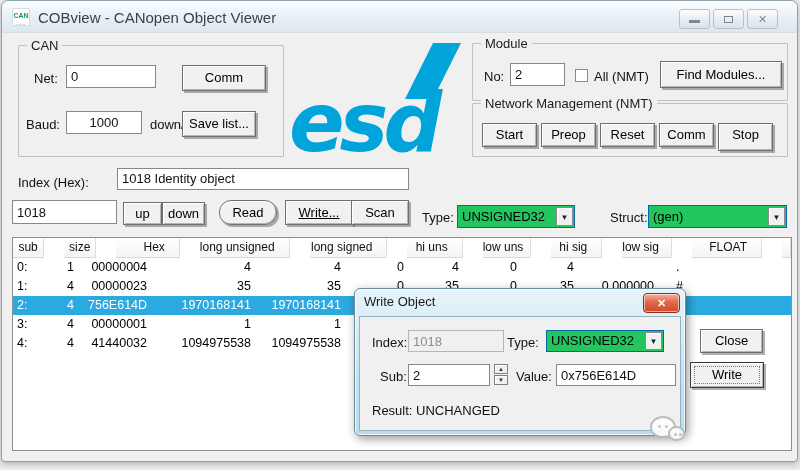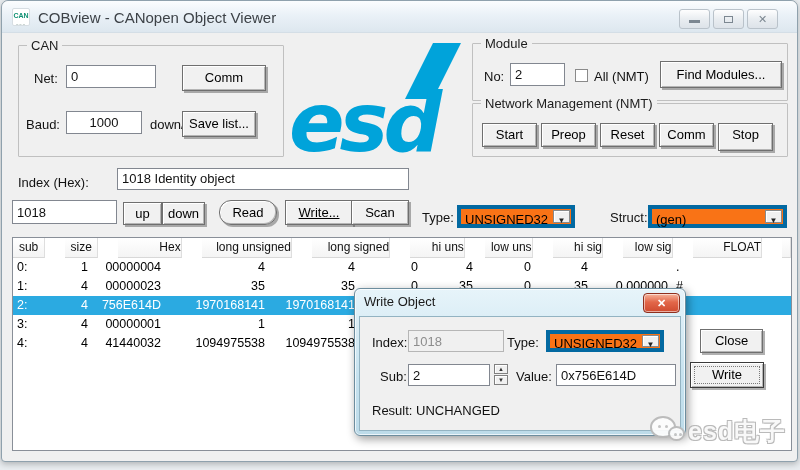--- a/index.html
+++ b/index.html
@@ -29,41 +29,41 @@
   .groupbox > .legend { position:absolute; top:-8px; left:8px; background:#f0f0f0;
     padding:0 4px; font-size:13px; color:#1c1c1c; }
   .lbl { position:absolute; font-size:13px; color:#111; white-space:nowrap; }
   .tbox { position:absolute; background:#fff; border:1px solid #828790;
     font:13px "Liberation Sans",sans-serif; padding:2px 4px; color:#111; outline:none; }
   .btn { position:absolute; background:#f1f1f1; border:1px solid #6f6f6f;
     box-shadow:inset 1px 1px 0 #fff, inset -1px -1px 0 #b5b5b5, 2px 2px 0 rgba(80,80,80,.45);
     font:13px "Liberation Sans",sans-serif; color:#000; text-align:center; cursor:default; }
   .checkbox { position:absolute; width:13px; height:13px; background:#fff; border:1px solid #8a8a8a; }
   
-  .combo { position:absolute; background:#f97316; border:4px solid #0369a1; height:23px; }
+  .combo { position:absolute; background:#22c55e; border:1px solid #0369a1; height:23px; }
   .combo .val { position:absolute; left:4px; top:3px; font-size:13px; color:#000; white-space:nowrap; }
   .combo .arrow { position:absolute; right:1px; top:1px; bottom:1px; width:17px;
     background:#f0f0f0; border:1px solid #8a8a8a;
     box-shadow:inset 1px 1px 0 #fff; font-size:8px; line-height:19px; text-align:center; color:#222; }
   
   .esdlogo { position:absolute; left:285px; top:40px; width:180px; height:118px; }
   
   .table { position:absolute; left:10px; top:236px; width:780px; height:214px;
     background:#fff; border:1px solid #898f98; }
   .hrow { display:flex; height:20px;gap:20px; }
   .hcell { background:linear-gradient(#ffffff,#f4f4f4); border-right:1px solid #dedede;
     border-bottom:1px solid #d8d8d8; font-size:12px; line-height:19px; color:#111;
     overflow:hidden; white-space:nowrap; }
   .drow { display:flex; height:19px; }
   .dcell { font-size:12.5px; line-height:19px; color:#000; overflow:hidden; white-space:nowrap;}
   .drow.sel { background:#2baae1; }
   .drow.sel .dcell { color:#fff; }
   .c1{width:37px}.c2{width:38px}.c3{width:73px}.c4{width:104px}.c5{width:90px}
   .c6{width:63px}.c7{width:55px}.c8{width:58px}.c9{width:57px}.c10{width:80px}.c11{flex:1}
-  .ctr{text-align:center}.ar{text-align:right;padding-right:0}.al{text-align:left;padding-left:4px}
+  .ctr{text-align:center}.ar{text-align:right;padding-right:14px}.al{text-align:left;padding-left:4px}
   .pad8{padding-left:8px}
   
   .dialog { position:absolute; left:352px; top:287px; width:332px; height:148px;
     background:linear-gradient(#e7f4fa,#c6e2ef 60%,#bddbe9);
     border:1px solid #6d8d9e; border-radius:6px;
     box-shadow:2px 3px 10px rgba(0,0,0,.4), inset 0 0 0 1px rgba(255,255,255,.7); }
   .dialog .dtitle { position:absolute; left:9px; top:5px; font-size:13px; color:#1a1a1a; }
   .dlg-close { position:absolute; right:5px; top:4px; width:37px; height:20px;
     background:linear-gradient(#f6b49c,#e2674a 45%,#cf4a2f);
     border:1px solid #8e2f1e; border-radius:4px; box-shadow:inset 0 0 0 1px rgba(255,255,255,.55);
@@ -285,14 +285,13 @@
   <div class="wm-icon">
     <div class="wm-b1">
         <i class="l"></i>
         <i class="r"></i>
       </div>
     <div class="wm-b2">
         <i class="l"></i>
         <i class="r"></i>
       </div>
   </div>
-  <div class="wm-text">esd电子</div>
 </div>
 
 </body></html>

